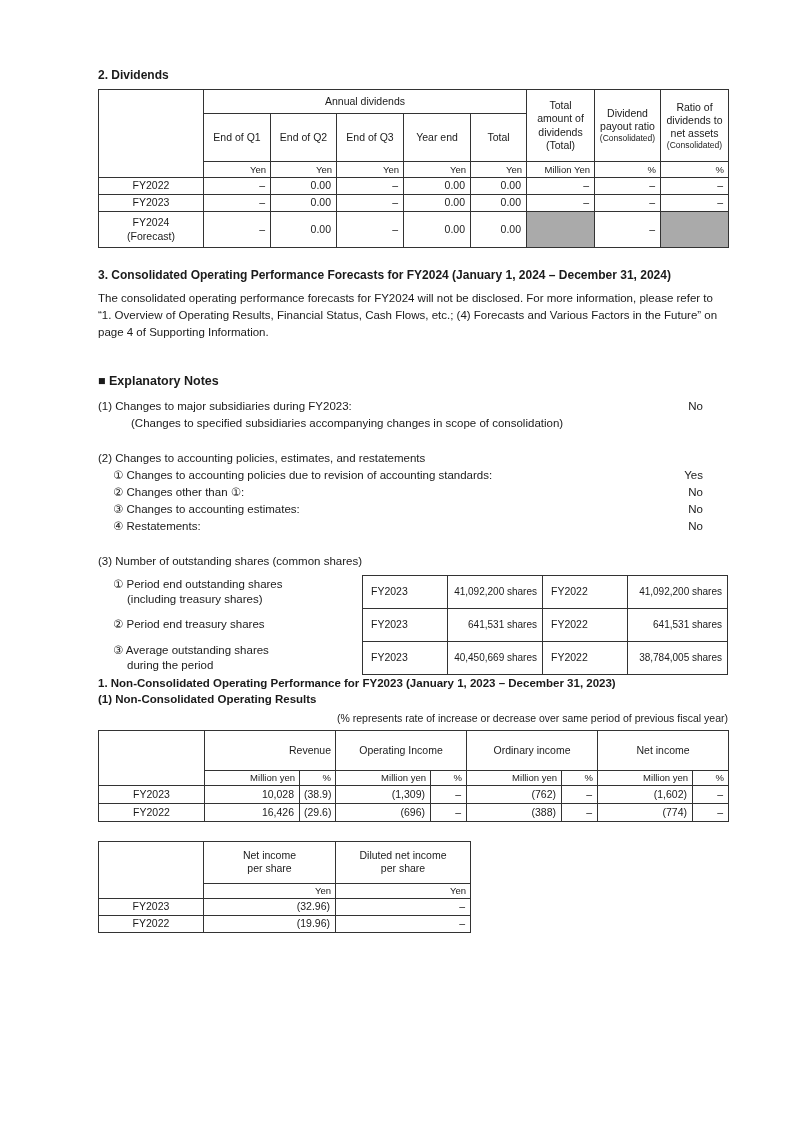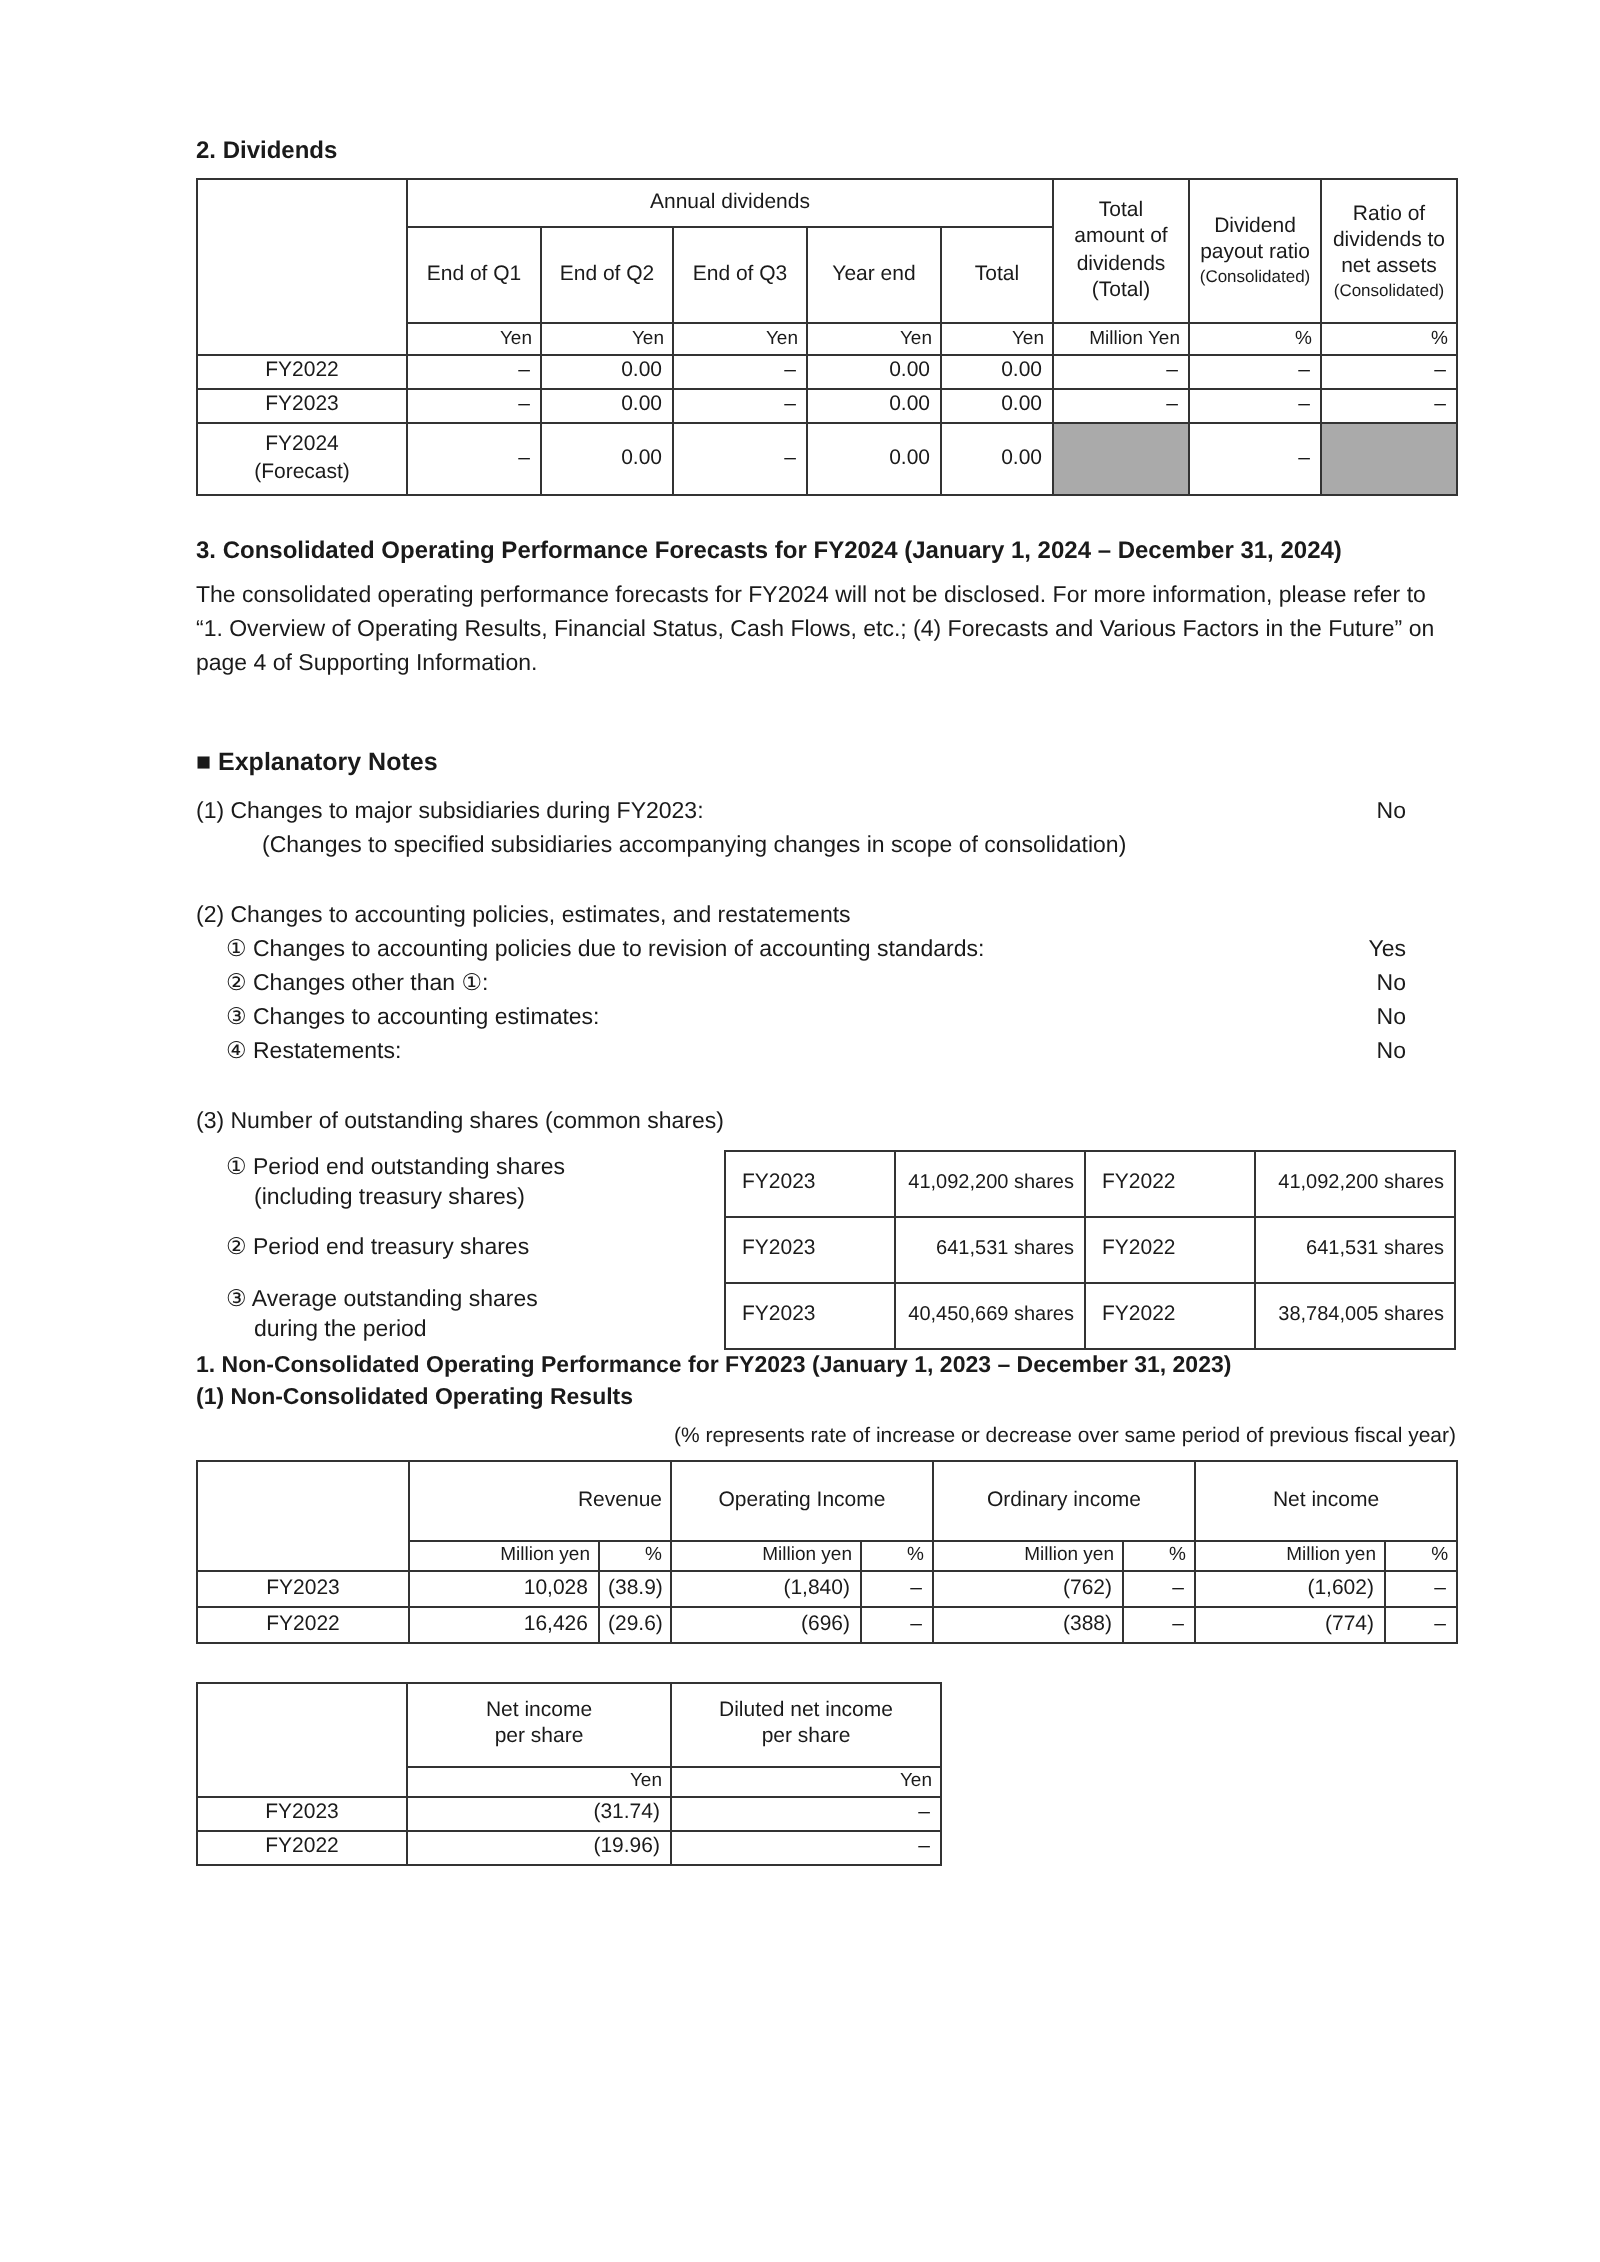--- a/index.html
+++ b/index.html
@@ -274,21 +274,21 @@
         <td class="unit">%</td>
         <td class="unit">Million yen</td>
         <td class="unit">%</td>
         <td class="unit">Million yen</td>
         <td class="unit">%</td>
       </tr>
       <tr class="rdata">
         <td class="rowlabel">FY2023</td>
         <td class="num">10,028</td>
         <td class="num">(38.9)</td>
-        <td class="num">(1,840)</td>
+        <td class="num">(1,309)</td>
         <td class="num">–</td>
         <td class="num">(762)</td>
         <td class="num">–</td>
         <td class="num">(1,602)</td>
         <td class="num">–</td>
       </tr>
       <tr class="rdata">
         <td class="rowlabel">FY2022</td>
         <td class="num">16,426</td>
         <td class="num">(29.6)</td>
@@ -319,21 +319,21 @@
           <span class="blk">Diluted net income</span>
           <span class="blk">per share</span>
         </td>
       </tr>
       <tr class="runits">
         <td class="unit">Yen</td>
         <td class="unit">Yen</td>
       </tr>
       <tr class="rdata">
         <td class="rowlabel">FY2023</td>
-        <td class="num">(31.74)</td>
+        <td class="num">(32.96)</td>
         <td class="num">–</td>
       </tr>
       <tr class="rdata">
         <td class="rowlabel">FY2022</td>
         <td class="num">(19.96)</td>
         <td class="num">–</td>
       </tr>
     </tbody>
   </table>
 

